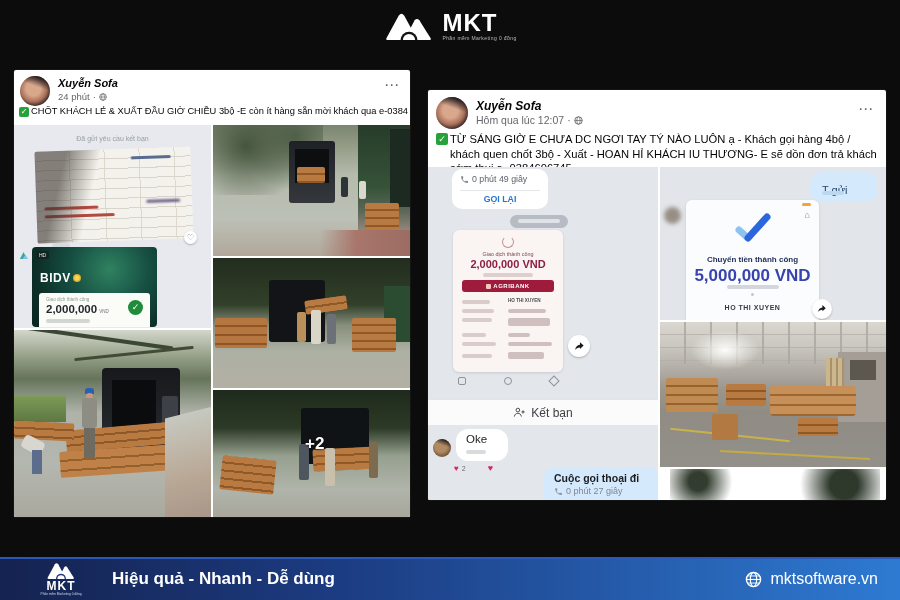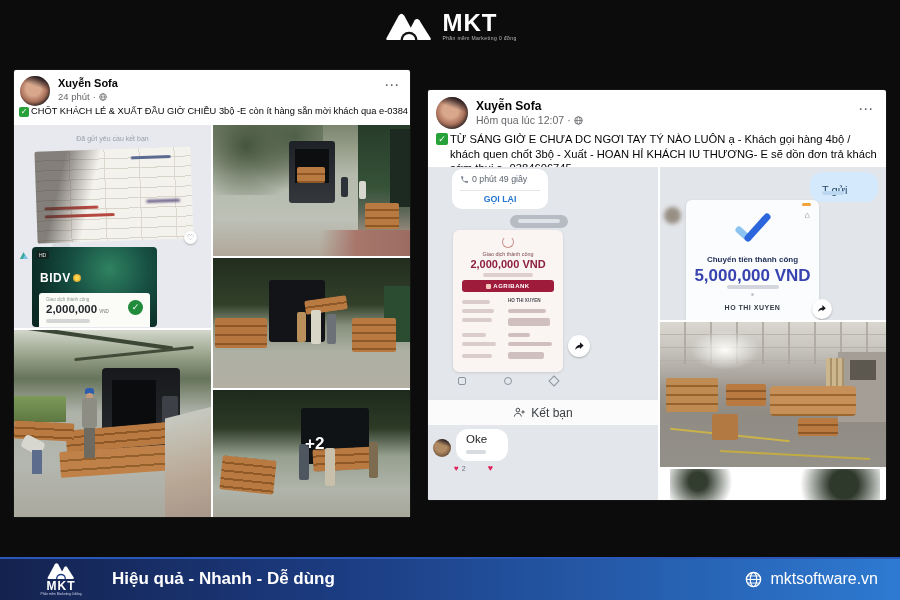--- a/index.html
+++ b/index.html
@@ -2,21 +2,21 @@
 <html><head>
 <meta charset="utf-8">
 <style>
   * { margin:0; padding:0; box-sizing:border-box; }
   html,body { width:900px; height:600px; }
   body { position:relative; background:#0c0c0c; font-family:"Liberation Sans","DejaVu Sans",sans-serif; overflow:hidden; }
   .abs { position:absolute; }
   .card { position:absolute; background:#fff; border-radius:2px; overflow:hidden; box-shadow:0 0 0 1px rgba(255,255,255,.04); }
   .avatar { border-radius:50%; background:radial-gradient(circle at 45% 42%, #d9a78c 30%, #a9705a 55%, #40302c 72%, #2a2024 100%); position:absolute; }
   .avatar::before { content:""; position:absolute; inset:0; border-radius:50%; background:linear-gradient(200deg,#241c20 12%, rgba(0,0,0,0) 38%); }
-  .pname { font-weight:bold; color:#050505; }
+  .pname { font-weight:bold; color:#050505;font-style:italic; }
   .pmeta { color:#65676b; display:flex; align-items:center; gap:3px; }
   .dots { color:#606770; font-size:15px; letter-spacing:1px; position:absolute; }
   .ptext { color:#050505; display:flex; align-items:flex-start; gap:2px; }
   .checkbox-ic { display:inline-block; background:#27a23a; color:#fff; border-radius:2px; text-align:center; flex:none; }
   .chatbg { background:#e7e9ee; position:absolute; overflow:hidden; }
   .photo { position:absolute; overflow:hidden; }
   .sh { position:absolute; }
   .blurbar { background:#c6cad1; border-radius:2px; filter:blur(.7px); position:absolute; }
   .bubble-blue { background:#d4e9fc; border-radius:10px; position:absolute; }
   .wcircle { background:#fff; border-radius:50%; position:absolute; display:flex; align-items:center; justify-content:center; box-shadow:0 1px 2px rgba(0,0,0,.25); }
@@ -250,20 +250,29 @@
         <span style="position:absolute;left:10px;top:4px;font-size:11.5px;color:#1c1e21;">Oke</span>
         <div class="blurbar" style="left:10px;top:21px;width:20px;height:4px;background:#d8dbdf;"></div>
       </div>
       <div class="sh" style="left:26px;top:296px;display:flex;align-items:center;gap:3px;">
         <span style="color:#e0245e;font-size:8px;">♥</span>
         <span style="font-size:7px;color:#6a7078;">2</span>
         <span style="width:16px;"></span>
         <span style="color:#e0245e;font-size:9px;">♥</span>
       </div>
 
+      <div class="bubble-blue" style="left:116px;top:300px;width:114px;height:33px;border-radius:10px 10px 0 0;">
+        <div style="position:absolute;left:10px;top:5px;font-size:10.5px;font-weight:bold;color:#1c1e21;">Cuộc gọi thoại đi</div>
+        <div class="sh" style="left:10px;top:19px;display:flex;align-items:center;gap:3px;">
+          <svg width="9" height="9" viewBox="0 0 24 24">
+              <path d="M6.6 10.8c1.5 2.9 3.8 5.2 6.7 6.7l2.2-2.2c.3-.3.7-.4 1-.2 1.2.4 2.4.6 3.7.6.6 0 1 .4 1 1V20c0 .6-.4 1-1 1C10.9 21 3 13.1 3 3.9 3 3.4 3.4 3 4 3h3.3c.6 0 1 .4 1 1 0 1.3.2 2.5.6 3.7.1.3 0 .7-.2 1l-2.1 2.1z" fill="#8b95a1"></path>
+            </svg>
+          <span style="font-size:9px;color:#7d8793;">0 phút 27 giây</span>
+        </div>
+      </div>
     </div>
 
     <div class="chatbg" style="left:232px;top:0;width:226px;height:153px;background:#e2e5ea;">
       <div class="bubble-blue" style="right:8px;top:5px;width:68px;height:30px;border-radius:12px;">
         <span style="position:absolute;left:12px;top:12px;font-size:11px;color:#27476b;">T gửi</span>
         <div class="blurbar" style="left:12px;top:19px;width:22px;height:4px;background:#bcd8f0;"></div>
       </div>
       <div class="sh" style="left:4px;top:40px;width:17px;height:17px;border-radius:50%;background:#988f84;filter:blur(2px);"></div>
       <div class="fcard" style="left:26px;top:33px;width:133px;height:120px;border-radius:6px 6px 0 0;">
         <div class="sh" style="right:8px;top:3px;width:9px;height:3px;background:#f2a33c;border-radius:2px;"></div>

